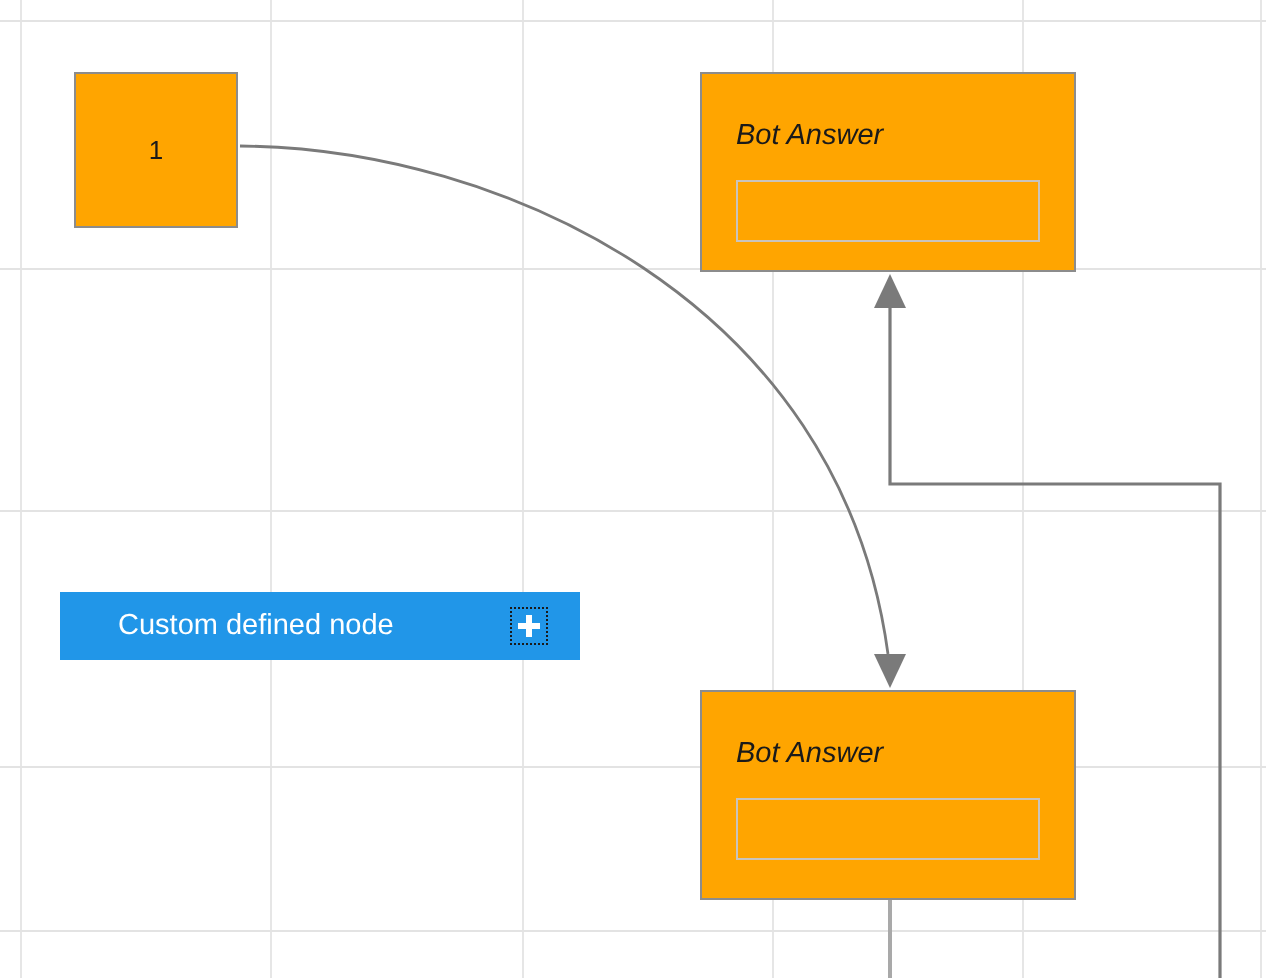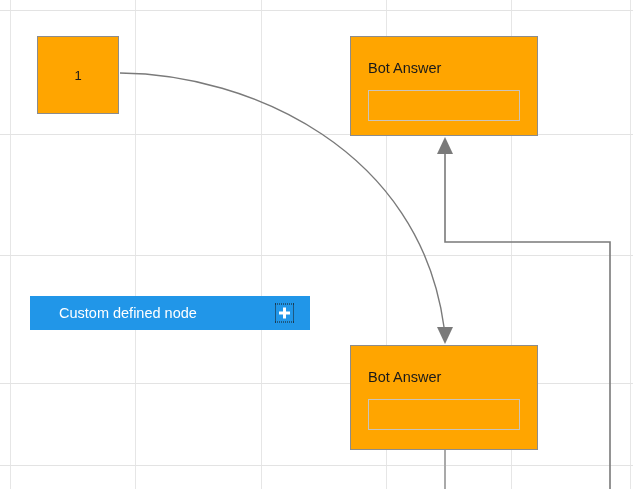--- a/index.html
+++ b/index.html
@@ -67,36 +67,37 @@
     line-height: 1;
   }
   .node-title {
     position: absolute;
     left: 17px;
     top: 24px;
     font-size: 14.5px;
     color: #1a1a1a;
     line-height: 1;
     white-space: nowrap;
+    font-style: italic;
   }
   .node-slot {
     position: absolute;
     left: 17px;
     right: 17px;
     height: 31px;
     box-sizing: border-box;
     border: 1px solid #c9c4bc;
     background: transparent;
   }
   
   #palette-bar {
     position: absolute;
     left: 30px;
     top: 296px;
-    width: 280px;
+    width: 260px;
     height: 34px;
     background: #2196e8;
     box-sizing: border-box;
   }
   #palette-bar-label {
     position: absolute;
     left: 29px;
     top: 50%;
     transform: translateY(-50%);
     font-size: 14.5px;

